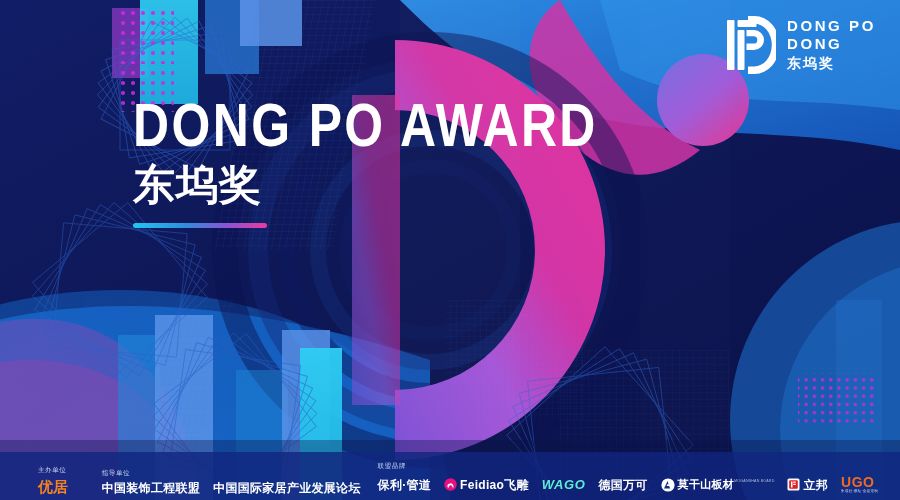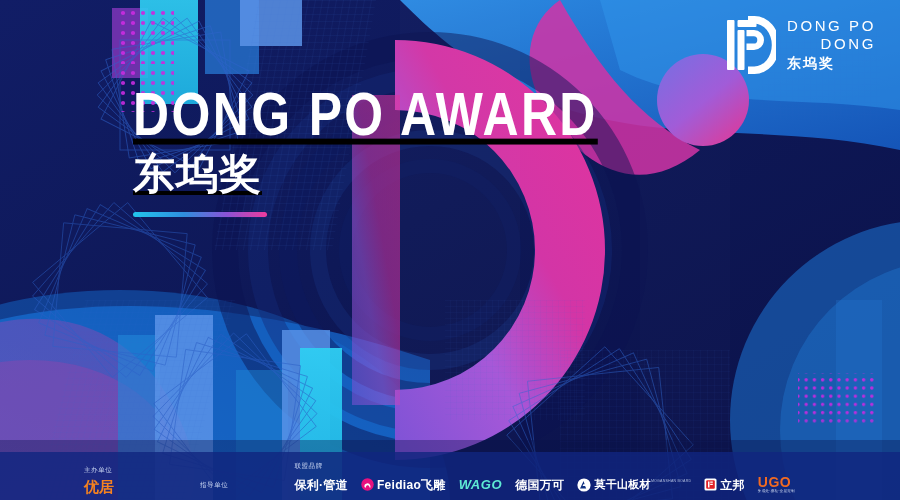--- a/index.html
+++ b/index.html
@@ -11,23 +11,22 @@
   }
   #banner {
     position:relative; width:900px; height:500px; overflow:hidden;
     background:#101c63;
   }
   .layer { position:absolute; top:0; left:0; width:900px; height:500px; }
   svg.layer { display:block; }
 
   
   #headline {
-    position:absolute; left:133px; top:82px; width:430px;
+    position:absolute; left:133px; top:93px; width:430px;
     z-index:40;
-    text-decoration:underline;
   }
   #title-en {
     font-family:"Liberation Sans", sans-serif;
     font-size:52px; line-height:54px; font-weight:bold;
     color:#ffffff; letter-spacing:2.5px;
     transform:scaleY(1.18) scaleX(0.96); transform-origin:left top;
     white-space:nowrap;
   }
   #title-row2 {
     display:flex; align-items:baseline; gap:10px;
@@ -52,35 +51,35 @@
   }
 
   
   #logo-lockup {
     position:absolute; right:24px; top:16px; z-index:45;
     display:flex; align-items:center; gap:11px;
   }
   #logo-mark { width:50px; height:58px; flex:0 0 auto; }
   #logo-wordmark { color:#fff; }
   #logo-wordmark .l1, #logo-wordmark .l2 {
-    font-size:15px; font-weight:normal; letter-spacing:2.6px; line-height:18px;text-align:right;
+    font-size:15px; font-weight:bold; letter-spacing:2.6px; line-height:18px;
   }
   #logo-wordmark .l3 {
     font-size:14px; font-weight:bold; letter-spacing:2px;
     line-height:19px; margin-top:1px;
   }
 
   
   #sponsor-bar {
     position:absolute; left:0; bottom:0; width:900px; height:48px;
     z-index:60; background:rgba(16,38,128,0.80);
     display:flex; align-items:flex-end; padding:0 22px 6px 38px;
     gap:0;
   }
-  .sp-col { display:flex; flex-direction:column; justify-content:flex-end;margin-left:46px; }
+  .sp-col { display:flex; flex-direction:column; justify-content:flex-end; }
   .sp-kicker {
     font-size:6.5px; color:#c9d6f2; letter-spacing:.6px;
     margin-bottom:4px; white-space:nowrap;
   }
   .sp-logos { display:flex; align-items:center; gap:13px; }
   .sp-logo {
     display:flex; align-items:center; gap:3px;
     white-space:nowrap; line-height:1;
   }
   .sp-logo .txt-w { color:#fff; font-size:12px; font-weight:bold; letter-spacing:.3px; }
@@ -314,20 +313,28 @@
       </div>
     </div>
 
     <div class="sp-spacer"></div>
 
 
     <div class="sp-spacer"></div>
 
     <div class="sp-col">
       <div class="sp-kicker">指导单位</div>
+      <div class="sp-logos">
+        <div class="sp-logo">
+          <span class="txt-w">中国装饰工程联盟</span>
+        </div>
+        <div class="sp-logo">
+          <span class="txt-w">中国国际家居产业发展论坛</span>
+        </div>
+      </div>
     </div>
 
     <div class="sp-spacer"></div>
 
     <div class="sp-col">
       <div class="sp-kicker">联盟品牌</div>
       <div class="sp-logos">
 
         <div class="sp-logo">
           <span class="txt-w">保利·管道</span>

